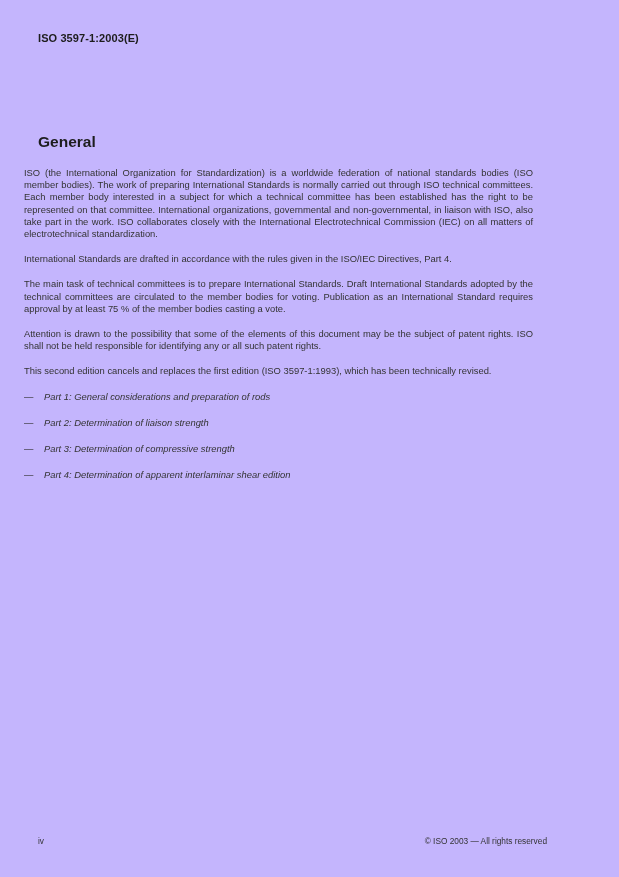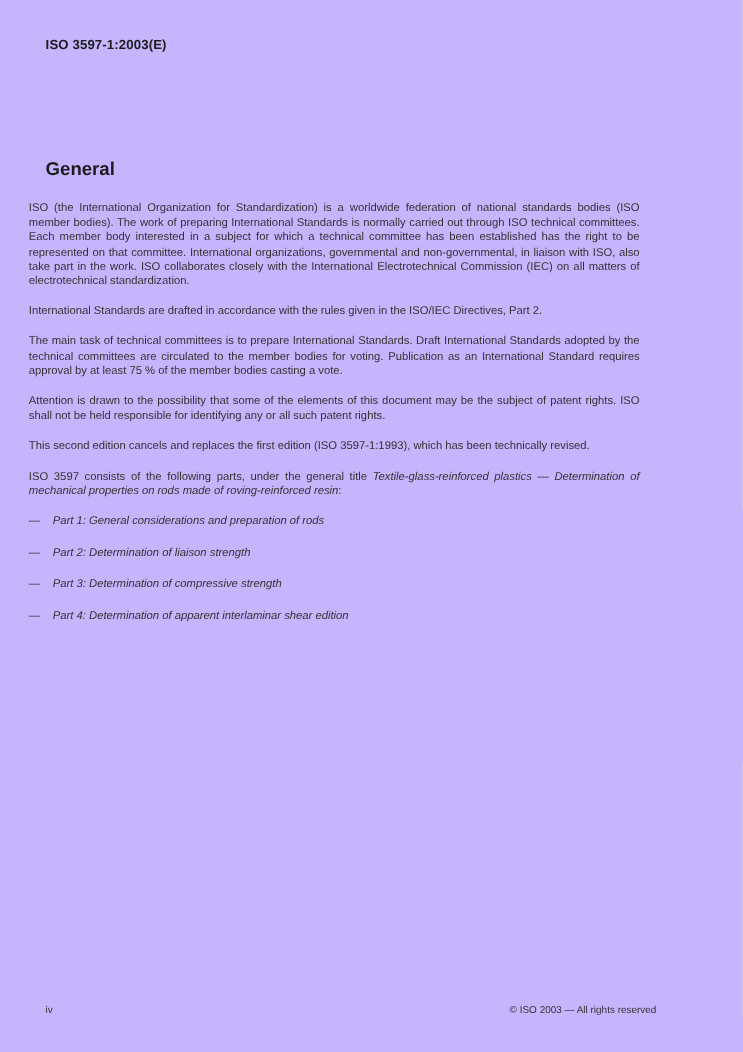--- a/index.html
+++ b/index.html
@@ -82,30 +82,29 @@
 <div class="page">
 
   <div class="doc-header">ISO 3597-1:2003(E)</div>
 
   <div class="foreword-title">General</div>
 
   <div class="content">
 
     <div class="para"><span>ISO (the International Organization for Standardization) is a worldwide federation of national standards bodies (ISO member bodies). The work of preparing International Standards is normally carried out through ISO technical committees. Each member body interested in a subject for which a technical committee has been established has the right to be represented on that committee. International organizations, governmental and non-governmental, in liaison with ISO, also take part in the work. ISO collaborates closely with the International Electrotechnical Commission (IEC) on all matters of electrotechnical standardization.</span></div>
 
-    <div class="para"><span>International Standards are drafted in accordance with the rules given in the ISO/IEC Directives, Part 2.</span></div>
+    <div class="para"><span>International Standards are drafted in accordance with the rules given in the ISO/IEC Directives, Part 4.</span></div>
 
     <div class="para"><span>The main task of technical committees is to prepare International Standards. Draft International Standards adopted by the technical committees are circulated to the member bodies for voting. Publication as an International Standard requires approval by at least 75 % of the member bodies casting a vote.</span></div>
 
     <div class="para"><span>Attention is drawn to the possibility that some of the elements of this document may be the subject of patent rights. ISO shall not be held responsible for identifying any or all such patent rights.</span></div>
 
 
     <div class="para"><span>This second edition cancels and replaces the first edition (ISO 3597-1:1993), which has been technically revised.</span></div>
 
-    <div class="para"><span>ISO 3597 consists of the following parts, under the general title </span><span style="font-style: italic;">Textile-glass-reinforced plastics — Determination of mechanical properties on rods made of roving-reinforced resin</span><span>:</span></div>
 
     <div class="parts-list">
 
       <div class="list-row">
         <span class="list-dash">—</span>
         <span class="list-text">Part 1: General considerations and preparation of rods</span>
       </div>
 
       <div class="list-row">
         <span class="list-dash">—</span>

